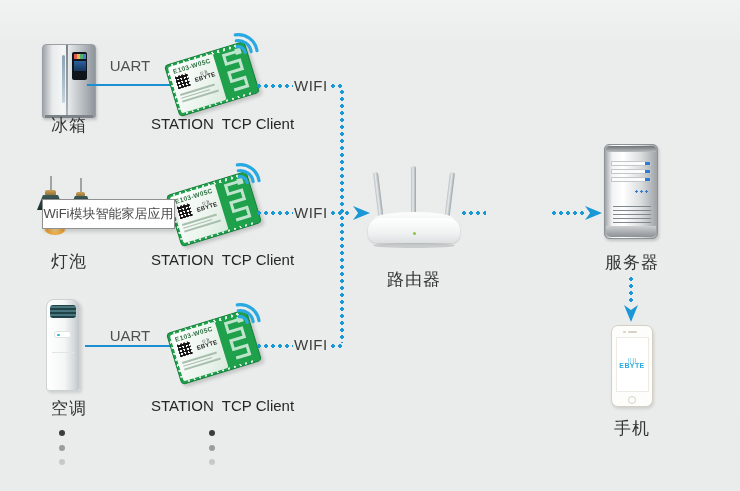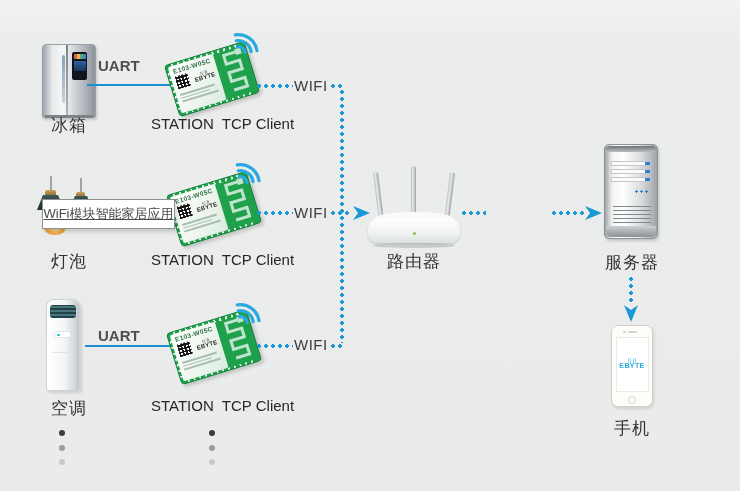--- a/index.html
+++ b/index.html
@@ -5,21 +5,21 @@
   html,body{margin:0;padding:0;background:#dcdddd;}
   #stage{position:relative;width:740px;height:491px;overflow:hidden;
     background:linear-gradient(#f1f2f2 0,#ebedec 45px,#eaecec 100%);
     font-family:"Liberation Sans",sans-serif;}
   #stage *{box-sizing:border-box;}
 
   
   .cn{position:absolute;font-size:17px;color:#333;text-align:center;letter-spacing:1px;}
   .station{position:absolute;font-size:15px;color:#262626;white-space:pre;}
   .wifi-lb{position:absolute;font-size:15px;color:#3c3c3c;letter-spacing:.5px;}
-  .uart-lb{position:absolute;width:64px;text-align:left;font-size:15px;color:#4f4f4f;font-weight:bold;}
+  .uart-lb{position:absolute;width:64px;text-align:center;font-size:15px;color:#4f4f4f;}
   .uart-line{position:absolute;height:2px;background:#1a8fd2;}
 
   
   .dh{position:absolute;height:4px;background-image:radial-gradient(circle 1.7px at 2px 2px,#1a97d5 97%,transparent);background-size:7px 4px;background-repeat:repeat-x;}
   .dv{position:absolute;width:4px;background-image:radial-gradient(circle 1.7px at 2px 2px,#1a97d5 97%,transparent);background-size:4px 7px;background-repeat:repeat-y;}
   .dart-r{position:absolute;width:17px;height:14px;background:#1a97d5;clip-path:polygon(0 0,100% 50%,0 100%,30% 50%);}
   .dart-d{position:absolute;width:14px;height:17px;background:#1a97d5;clip-path:polygon(0 0,50% 30%,100% 0,50% 100%);}
 
   
   .module{position:absolute;width:84px;height:54px;transform:rotate(-17deg);}
@@ -37,21 +37,21 @@
   .ml3{left:4px;top:36px;width:38px;}
   .mod-ant{position:absolute;right:1px;top:1px;}
   .cast{position:absolute;background:repeating-linear-gradient(90deg,rgba(255,255,255,.85) 0 2px,transparent 2px 6px);}
   .cast.t{left:6px;right:6px;top:0;height:2.5px;}
   .cast.b{left:6px;right:6px;bottom:0;height:2.5px;}
   .cast.l{left:0;top:6px;bottom:6px;width:2.5px;background:repeating-linear-gradient(0deg,rgba(255,255,255,.85) 0 2px,transparent 2px 6px);}
   .arcs{position:absolute;transform:rotate(36deg);}
 
   
   .tooltip{position:absolute;left:42px;top:199px;width:133px;height:30px;background:#fff;border:1px solid #909090;
-    box-shadow:2px 3px 4px rgba(0,0,0,.15);font-size:13px;color:#4a4a4a;text-align:center;line-height:28px;z-index:5;text-decoration:underline;}
+    box-shadow:2px 3px 4px rgba(0,0,0,.15);font-size:13px;color:#4a4a4a;text-align:center;line-height:28px;z-index:5;}
 
   
   .fridge{position:absolute;left:42px;top:44px;width:54px;height:74px;border-radius:4px 4px 2px 2px;
     background:linear-gradient(90deg,#9fa5aa 0,#e8ebec 18%,#f5f7f7 40%,#cfd3d6 62%,#8e959b 100%);
     border:1px solid #9aa0a5;box-shadow:1px 2px 3px rgba(0,0,0,.18);}
   .fr-split{position:absolute;left:45%;top:0;bottom:0;width:2px;background:linear-gradient(#7c838a,#aeb4b8);}
   .fr-handle{position:absolute;left:36%;top:10px;width:3px;height:48px;border-radius:2px;background:linear-gradient(#8ba2b3,#c5d3dd);}
   .fr-screen{position:absolute;left:56%;top:7px;width:15px;height:28px;background:#10151c;border-radius:2px;}
   .fr-screen .px{position:absolute;left:1.5px;top:2px;width:12px;height:5px;
     background:linear-gradient(90deg,#e05a4e 0 25%,#e8b84b 25% 50%,#53b06a 50% 75%,#4a7fd1 75%);}
@@ -265,21 +265,21 @@
 
   <div class="router">
     <div class="ant a1"></div>
     <div class="ant a2"></div>
     <div class="ant a3"></div>
     <div class="rtop"></div>
     <div class="rbody"></div>
     <div class="rled"></div>
     <div class="rshadow"></div>
   </div>
-  <div class="cn" style="left:368px;top:250px;width:92px;text-align:center;">路由器</div>
+  <div class="cn" style="left:368px;top:268px;width:92px;text-align:center;">路由器</div>
 
   <div class="dh" style="left:462px;top:211px;width:24px;"></div>
 
 
   <div class="dh" style="left:552px;top:211px;width:33px;"></div>
   <div class="dart-r" style="left:585px;top:206px;"></div>
 
   <div class="server">
     <div class="sv-cap"></div>
     <div class="sv-bay" style="top:16px;">

